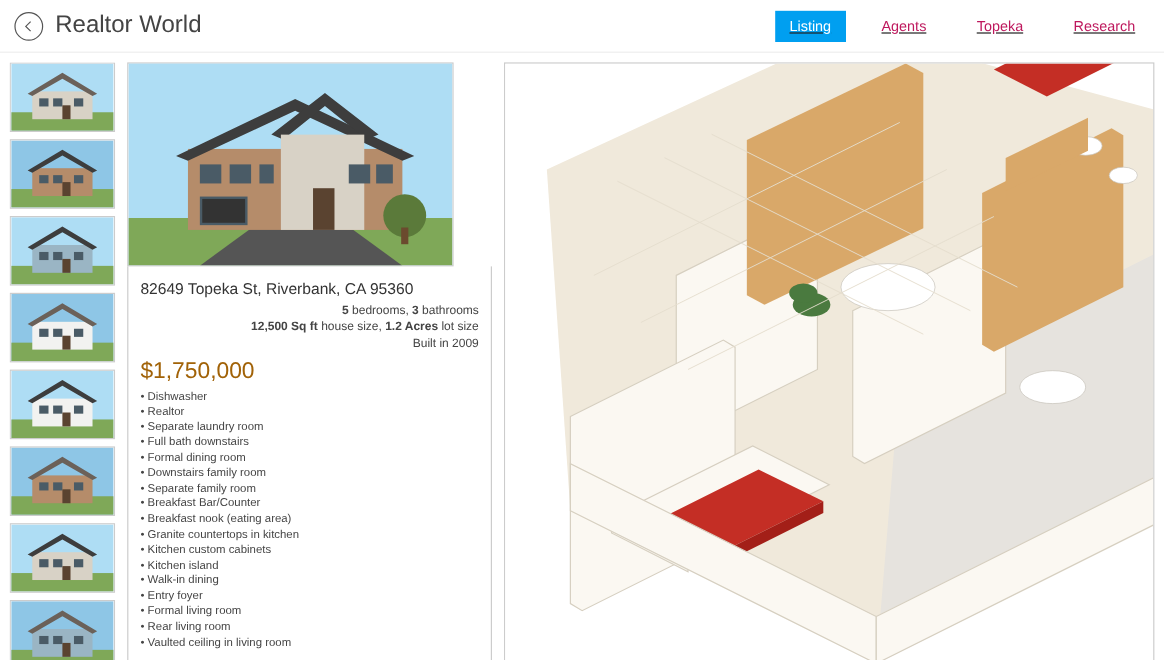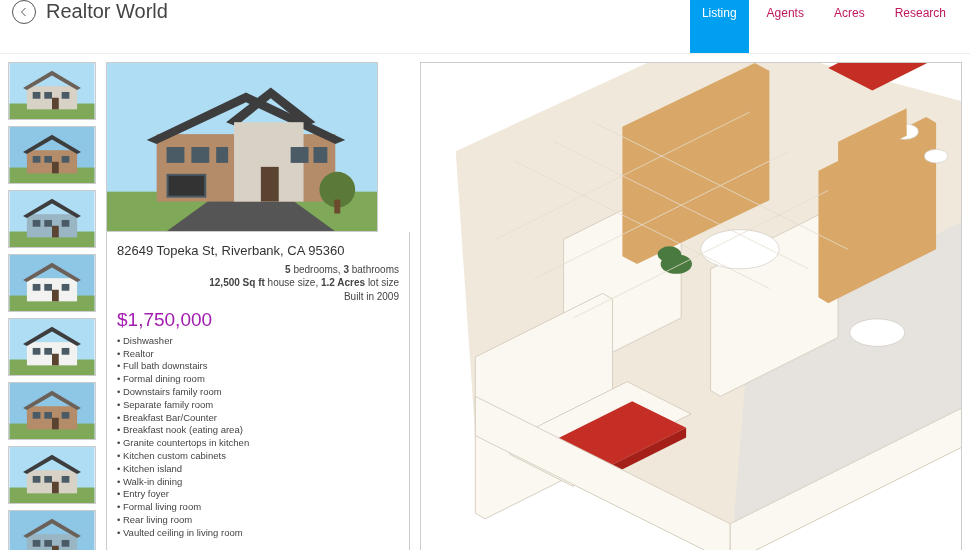--- a/index.html
+++ b/index.html
@@ -1,33 +1,33 @@
 <!DOCTYPE html>
 <html><head>
 <meta charset="utf-8">
 <style>
   * { margin: 0; padding: 0; box-sizing: border-box; }
   body { font-family: "Segoe UI", Arial, sans-serif; background: #fff; width: 970px; height: 550px; overflow: hidden; font-size: 11px; color: #222; }
-  .topbar { display: flex; height: 54px; padding: 0 12px; border-bottom: 1px solid #eee; }
+  .topbar { display: flex; align-items: center; height: 44px; padding: 0 12px; border-bottom: 1px solid #eee; }
   .back-btn { width: 24px; height: 24px; border: 1.5px solid #555; border-radius: 50%; display: flex; align-items: center; justify-content: center; cursor: pointer; margin-right: 10px; }
   .back-btn svg { width: 12px; height: 12px; stroke: #555; fill: none; stroke-width: 2; }
   .app-title { font-size: 20px; font-weight: 300; color: #444; }
-  .nav-tabs { margin-left: auto; display: flex; gap: 6px; }
+  .nav-tabs { margin-left: auto; display: flex; gap: 18px; text-decoration: underline; }
   .nav-tab { padding: 6px 12px; font-size: 12px; color: #be185d; cursor: pointer; }
   .nav-tab.active { background: #009ff0; color: #fff; }
   .content { display: flex; height: calc(100% - 40px); padding: 8px 8px 0 8px; gap: 10px; }
   .thumb-col { width: 88px; display: flex; flex-direction: column; gap: 6px; overflow: hidden; }
   .thumb { width: 88px; height: 58px; border: 1px solid #ccc; flex-shrink: 0; }
   .detail-col { width: 304px; display: flex; flex-direction: column; }
   .hero { width: 272px; height: 170px; border: 1px solid #ccc; }
   .detail-card { border: 1px solid #ccc; border-top: none; padding: 10px 10px 4px 10px; flex: 1; overflow: hidden; line-height: 1.35; }
   .address { font-size: 13px; font-weight: 400; color: #333; margin-bottom: 3px; }
   .specs { font-size: 10px; color: #444; text-align: right; }
   .specs b { font-weight: 600; }
-  .price { font-size: 19px; font-weight: 400; margin: 4px 0 2px 0; color: #a21caf; }
+  .price { font-size: 19px; font-weight: 400; margin: 4px 0 2px 0; color: #a16207; }
   .features { font-size: 9.5px; color: #444; list-style: none; }
   .features li::before { content: "• "; }
   .floor-col { flex: 1; border: 1px solid #ccc; position: relative; overflow: hidden; }
 
   
   .house-svg { width: 100%; height: 100%; display: block; }
   .sky { fill: #aeddf4; }
   .sky2 { fill: #8ec6e6; }
   .grass { fill: #7fa858; }
   .wall { fill: #d8d2c6; }
@@ -55,21 +55,21 @@
 <div class="topbar">
   <div class="back-btn">
     <svg viewBox="0 0 24 24">
         <path d="M15 4 L7 12 L15 20"></path>
       </svg>
   </div>
   <div class="app-title">Realtor World</div>
   <div class="nav-tabs" id="nav-tabs">
       <div class="nav-tab active">Listing</div>
       <div class="nav-tab">Agents</div>
-      <div class="nav-tab">Acres</div>
+      <div class="nav-tab">Topeka</div>
       <div class="nav-tab">Research</div>
     </div>
 </div>
 
 <div class="content">
 
   <div class="thumb-col" id="thumb-col">
       <div class="thumb">
         <svg class="house-svg" viewBox="0 0 88 58">
           <rect class="sky" width="88" height="58"></rect>
@@ -202,20 +202,21 @@
         <b>12,500 Sq ft</b>
         <span>house size,</span>
         <b>1.2 Acres</b>
         <span>lot size</span>
       </div>
       <div class="specs">Built in 2009</div>
       <div class="price">$1,750,000</div>
       <ul class="features" id="feature-list">
           <li>Dishwasher</li>
           <li>Realtor</li>
+          <li>Separate laundry room</li>
           <li>Full bath downstairs</li>
           <li>Formal dining room</li>
           <li>Downstairs family room</li>
           <li>Separate family room</li>
           <li>Breakfast Bar/Counter</li>
           <li>Breakfast nook (eating area)</li>
           <li>Granite countertops in kitchen</li>
           <li>Kitchen custom cabinets</li>
           <li>Kitchen island</li>
           <li>Walk-in dining</li>

